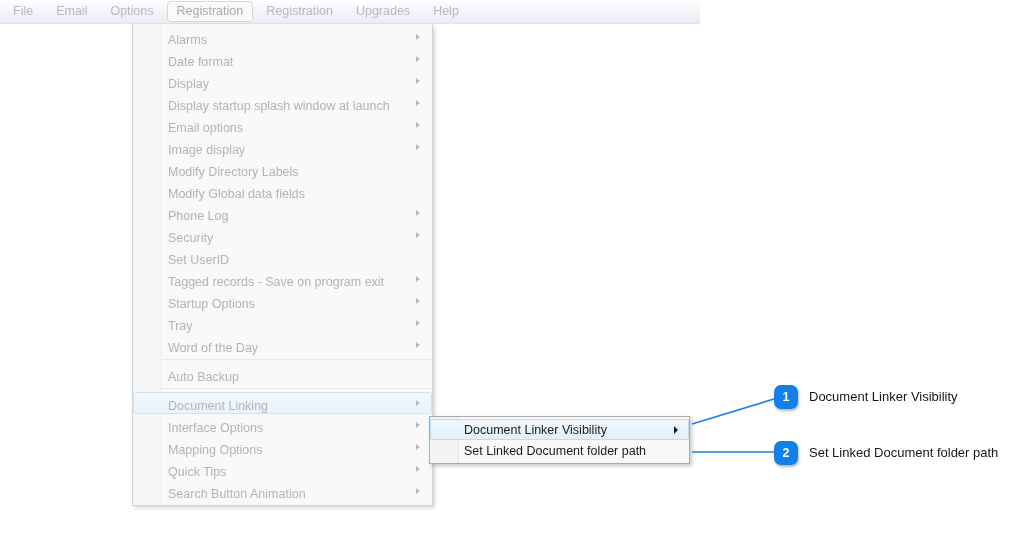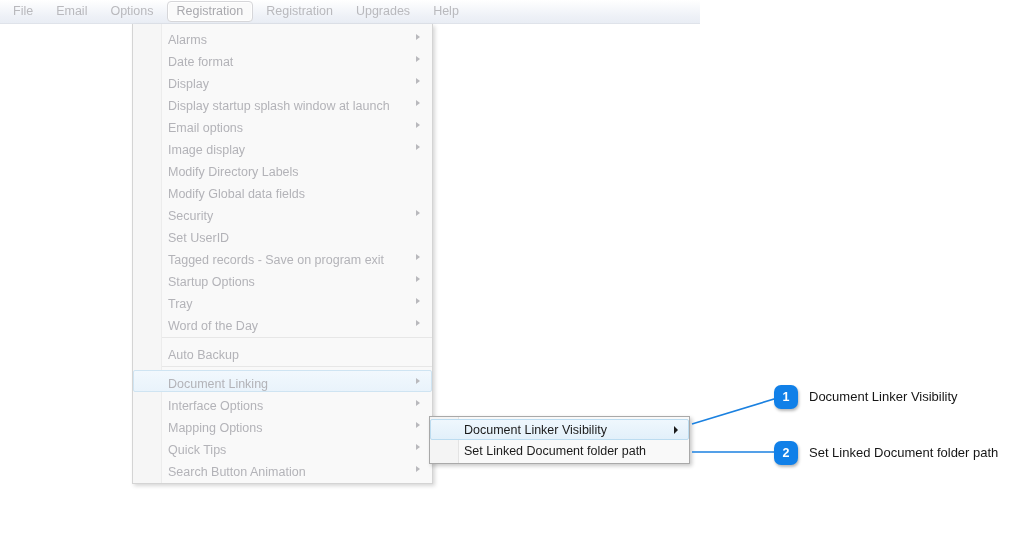--- a/index.html
+++ b/index.html
@@ -228,20 +228,24 @@
       <span>Image display</span>
       <span class="arrow"></span>
     </div>
     <div class="mrow">
       <span>Modify Directory Labels</span>
     </div>
     <div class="mrow">
       <span>Modify Global data fields</span>
     </div>
     <div class="mrow">
+      <span>Phone Log</span>
+      <span class="arrow"></span>
+    </div>
+    <div class="mrow">
       <span>Security</span>
       <span class="arrow"></span>
     </div>
     <div class="mrow">
       <span>Set UserID</span>
     </div>
     <div class="mrow">
       <span>Tagged records - Save on program exit</span>
       <span class="arrow"></span>
     </div>

